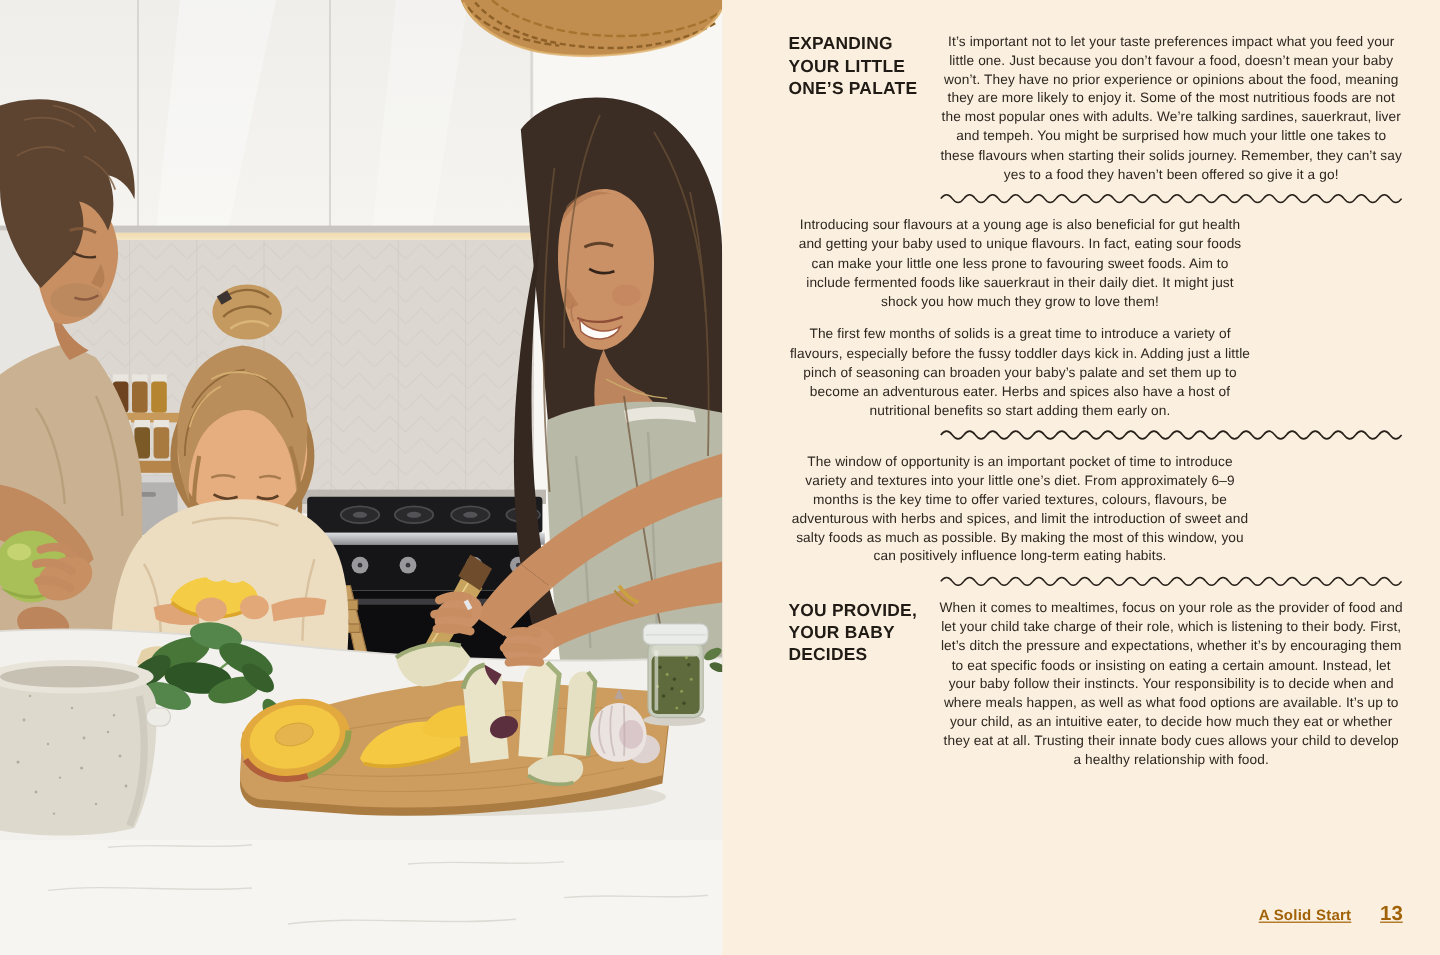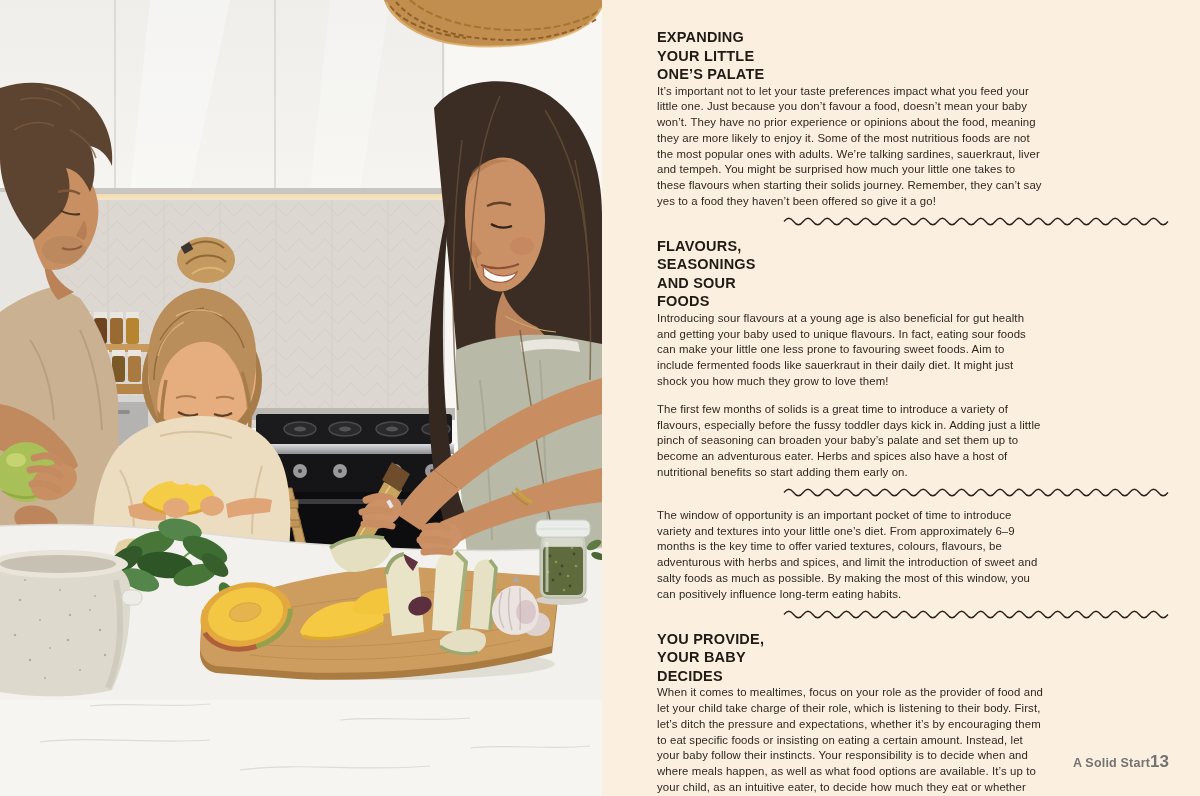--- a/index.html
+++ b/index.html
@@ -7,34 +7,35 @@
   .spread{
     width:1200px;height:796px;display:flex;overflow:hidden;position:relative;
     font-family:"Liberation Sans","DejaVu Sans",sans-serif;background:#fbf0e0;
   }
   .photo{width:602px;height:796px;flex:none;position:relative;background:#f6f5f2;}
   .photo svg{display:block;}
   .content{
     flex:1;position:relative;background:#fbf0e0;color:#2e2720;
     padding:28px 32px 0 55px;
   }
-  .section{display:flex;flex-direction:column;}
+  .section{display:flex;}
   .sec-head{
     width:122px;flex:none;margin:0 4px 0 0;
     font-size:14.5px;line-height:18.5px;font-weight:bold;letter-spacing:.2px;
     color:#211b15;text-transform:uppercase;
   }
   .sec-body{width:386px;flex:none;font-size:11.4px;line-height:15.8px;letter-spacing:.1px;}
-  .sec-body p{margin:0;}
+  .sec-body p{margin:0;text-align:center;}
   .sec-body p + p{margin-top:12px;}
   .divider-row{margin:7px 0 11px 126px;width:386px;height:9px;}
   .divider-row svg{display:block;}
   .footer{
-    position:absolute;right:32px;bottom:24px;display:flex;align-items:baseline;
-    color:#737373;
+    position:absolute;right:32px;bottom:24px;display:flex;align-items:baseline;gap:24px;
+    color:#a16207;
+    text-decoration:underline;
   }
   .book-title{font-size:12.5px;font-weight:bold;letter-spacing:.2px;}
   .page-num{font-size:17px;font-weight:bold;text-align:right;}
 </style>
 </head>
 <body>
 
 <div class="spread">
 
   <div class="photo">
@@ -449,21 +450,20 @@
       </div>
     </div>
 
     <div class="divider-row">
       <svg class="wave" width="386" height="9" viewBox="0 0 386 9">
           <path stroke="#29221b" stroke-width="1.3" fill="none" d="M1 4.5 Q5.8 -2 10.6 4.5 T20.2 4.5 T29.8 4.5 T39.4 4.5 T49.0 4.5 T58.6 4.5 T68.2 4.5 T77.8 4.5 T87.4 4.5 T97.0 4.5 T106.6 4.5 T116.2 4.5 T125.8 4.5 T135.4 4.5 T145.0 4.5 T154.6 4.5 T164.2 4.5 T173.8 4.5 T183.4 4.5 T193.0 4.5 T202.6 4.5 T212.2 4.5 T221.8 4.5 T231.4 4.5 T241.0 4.5 T250.6 4.5 T260.2 4.5 T269.8 4.5 T279.4 4.5 T289.0 4.5 T298.6 4.5 T308.2 4.5 T317.8 4.5 T327.4 4.5 T337.0 4.5 T346.6 4.5 T356.2 4.5 T365.8 4.5 T375.4 4.5 T385.0 4.5"></path>
         </svg>
     </div>
 
     <div class="section">
-      <h2 class="sec-head">FLAVOURS, SEASONINGS AND SOUR FOODS</h2>
       <div class="sec-body">
         <p>Introducing sour flavours at a young age is also beneficial for gut health and getting your baby used to unique flavours. In fact, eating sour foods can make your little one less prone to favouring sweet foods. Aim to include fermented foods like sauerkraut in their daily diet. It might just shock you how much they grow to love them!</p>
         <p>The first few months of solids is a great time to introduce a variety of flavours, especially before the fussy toddler days kick in. Adding just a little pinch of seasoning can broaden your baby’s palate and set them up to become an adventurous eater. Herbs and spices also have a host of nutritional benefits so start adding them early on.</p>
       </div>
     </div>
 
     <div class="divider-row">
       <svg class="wave" width="386" height="9" viewBox="0 0 386 9">
           <path stroke="#29221b" stroke-width="1.3" fill="none" d="M1 4.5 Q5.8 -2 10.6 4.5 T20.2 4.5 T29.8 4.5 T39.4 4.5 T49.0 4.5 T58.6 4.5 T68.2 4.5 T77.8 4.5 T87.4 4.5 T97.0 4.5 T106.6 4.5 T116.2 4.5 T125.8 4.5 T135.4 4.5 T145.0 4.5 T154.6 4.5 T164.2 4.5 T173.8 4.5 T183.4 4.5 T193.0 4.5 T202.6 4.5 T212.2 4.5 T221.8 4.5 T231.4 4.5 T241.0 4.5 T250.6 4.5 T260.2 4.5 T269.8 4.5 T279.4 4.5 T289.0 4.5 T298.6 4.5 T308.2 4.5 T317.8 4.5 T327.4 4.5 T337.0 4.5 T346.6 4.5 T356.2 4.5 T365.8 4.5 T375.4 4.5 T385.0 4.5"></path>
         </svg>

